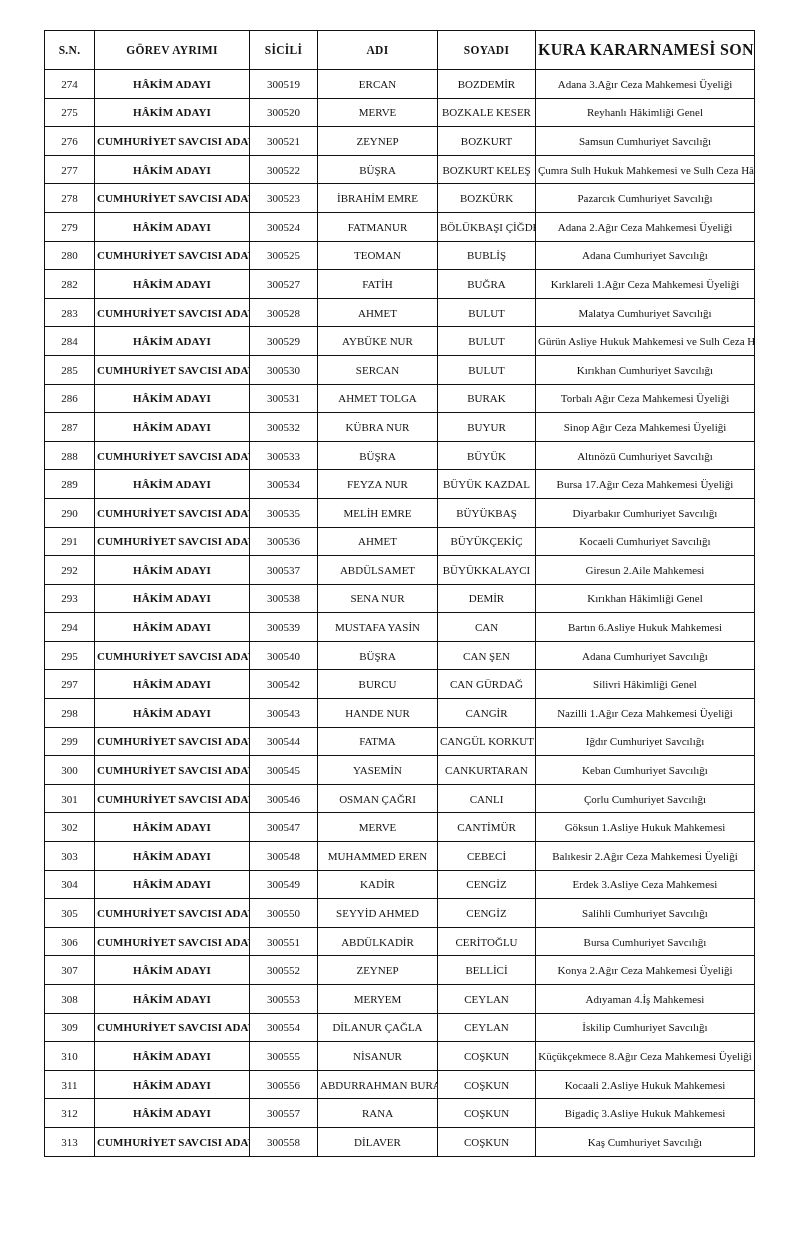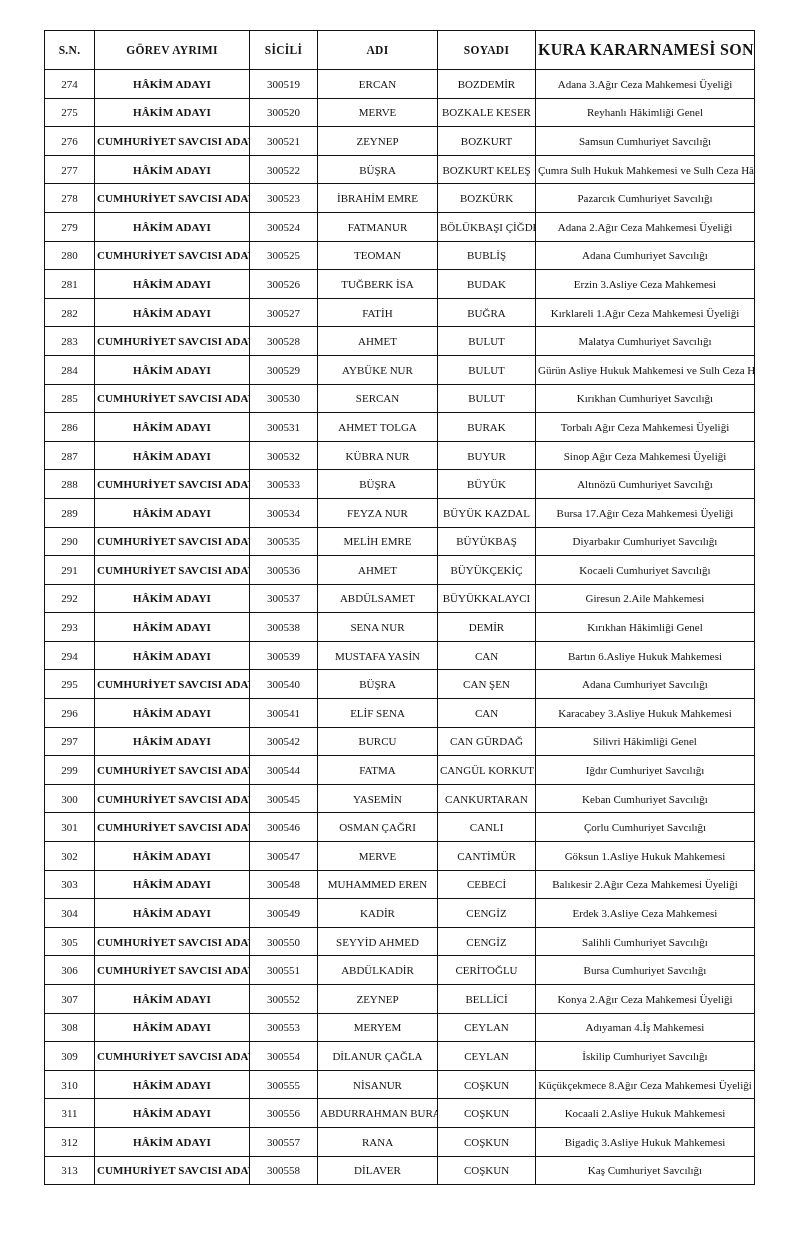--- a/index.html
+++ b/index.html
@@ -137,28 +137,20 @@
         </tr>
         <tr>
           <td class="cell-sn">280</td>
           <td class="cell-role">CUMHURİYET SAVCISI ADAYI</td>
           <td class="cell-reg">300525</td>
           <td class="cell-name">TEOMAN</td>
           <td class="cell-sur">BUBLİŞ</td>
           <td class="cell-result">Adana Cumhuriyet Savcılığı</td>
         </tr>
         <tr>
-          <td class="cell-sn">281</td>
-          <td class="cell-role">HÂKİM ADAYI</td>
-          <td class="cell-reg">300526</td>
-          <td class="cell-name">TUĞBERK İSA</td>
-          <td class="cell-sur">BUDAK</td>
-          <td class="cell-result">Erzin 3.Asliye Ceza Mahkemesi</td>
-        </tr>
-        <tr>
           <td class="cell-sn">282</td>
           <td class="cell-role">HÂKİM ADAYI</td>
           <td class="cell-reg">300527</td>
           <td class="cell-name">FATİH</td>
           <td class="cell-sur">BUĞRA</td>
           <td class="cell-result">Kırklareli 1.Ağır Ceza Mahkemesi Üyeliği</td>
         </tr>
         <tr>
           <td class="cell-sn">283</td>
           <td class="cell-role">CUMHURİYET SAVCISI ADAYI</td>
@@ -257,34 +249,34 @@
         </tr>
         <tr>
           <td class="cell-sn">295</td>
           <td class="cell-role">CUMHURİYET SAVCISI ADAYI</td>
           <td class="cell-reg">300540</td>
           <td class="cell-name">BÜŞRA</td>
           <td class="cell-sur">CAN ŞEN</td>
           <td class="cell-result">Adana Cumhuriyet Savcılığı</td>
         </tr>
         <tr>
-          <td class="cell-sn">296</td>
-          <td class="cell-role">HÂKİM ADAYI</td>
-          <td class="cell-reg">300541</td>
-          <td class="cell-name">ELİF SENA</td>
-          <td class="cell-sur">CAN</td>
-          <td class="cell-result">Karacabey 3.Asliye Hukuk Mahkemesi</td>
-        </tr>
-        <tr>
           <td class="cell-sn">297</td>
           <td class="cell-role">HÂKİM ADAYI</td>
           <td class="cell-reg">300542</td>
           <td class="cell-name">BURCU</td>
           <td class="cell-sur">CAN GÜRDAĞ</td>
           <td class="cell-result">Silivri Hâkimliği Genel</td>
+        </tr>
+        <tr>
+          <td class="cell-sn">298</td>
+          <td class="cell-role">HÂKİM ADAYI</td>
+          <td class="cell-reg">300543</td>
+          <td class="cell-name">HANDE NUR</td>
+          <td class="cell-sur">CANGİR</td>
+          <td class="cell-result">Nazilli 1.Ağır Ceza Mahkemesi Üyeliği</td>
         </tr>
         <tr>
           <td class="cell-sn">299</td>
           <td class="cell-role">CUMHURİYET SAVCISI ADAYI</td>
           <td class="cell-reg">300544</td>
           <td class="cell-name">FATMA</td>
           <td class="cell-sur">CANGÜL KORKUT</td>
           <td class="cell-result">Iğdır Cumhuriyet Savcılığı</td>
         </tr>
         <tr>

